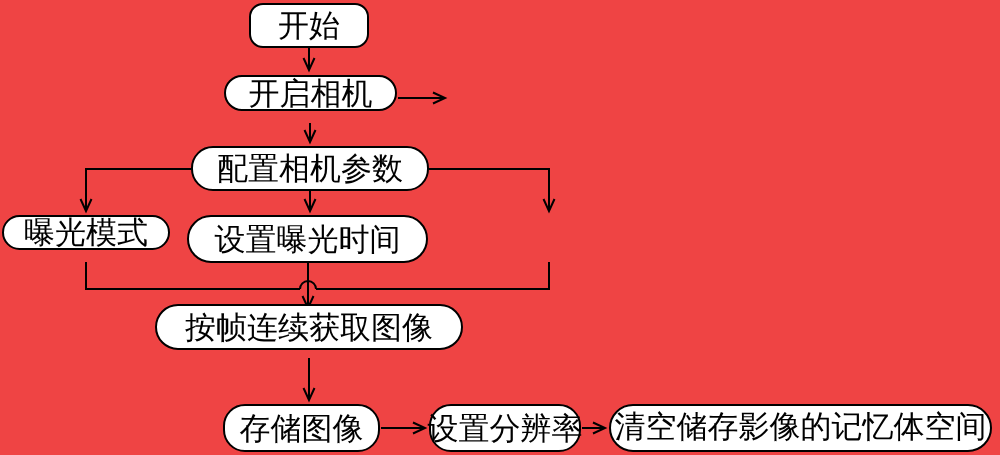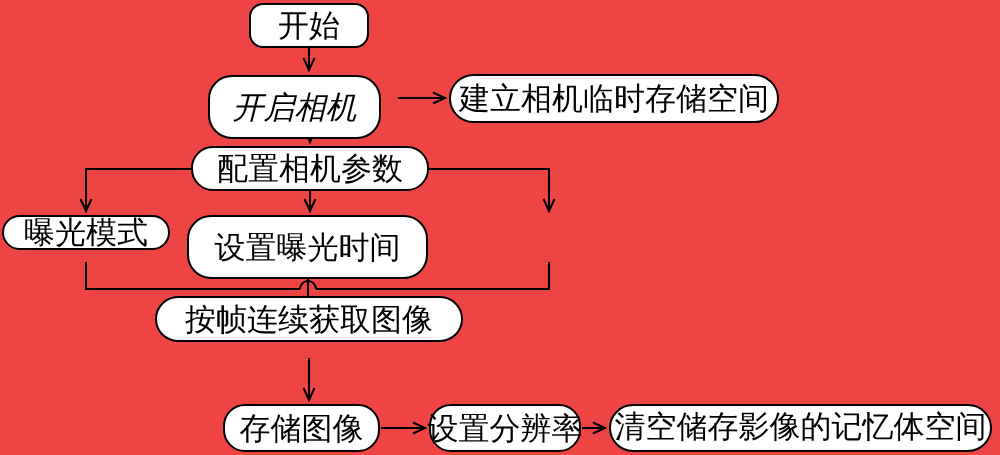--- a/index.html
+++ b/index.html
@@ -69,32 +69,31 @@
 
     <line class="edge" x1="309" y1="358" x2="309" y2="400" marker-end="url(#arrow)"></line>
 
     <line class="edge" x1="381" y1="428" x2="425" y2="428" marker-end="url(#arrow)"></line>
 
     <line class="edge" x1="582" y1="428" x2="605" y2="428" marker-end="url(#arrow)"></line>
   </svg>
 
   <div class="node" style="left:249px; top:3px; width:120px; height:45px; border-radius:14px;">开始</div>
 
-  <div class="node" style="left:208px; top:75px; width:173px; height:64px; border-radius:24px;font-style:italic;">开启相机</div>
+  <div class="node" style="left:224px; top:75px; width:173px; height:36px; border-radius:24px;">开启相机</div>
 
-  <div class="node" style="left:449px; top:74px; width:330px; height:49px; border-radius:25px;">建立相机临时存储空间</div>
 
   <div class="node" style="left:191px; top:146px; width:238px; height:45px; border-radius:22px;">配置相机参数</div>
 
   <div class="node" style="left:2px; top:215px; width:168px; height:35px; border-radius:21px;">曝光模式</div>
 
-  <div class="node" style="left:187px; top:215px; width:241px; height:64px; border-radius:24px;">设置曝光时间</div>
+  <div class="node" style="left:187px; top:215px; width:241px; height:48px; border-radius:24px;">设置曝光时间</div>
 
 
-  <div class="node" style="left:155px; top:296px; width:308px; height:46px; border-radius:23px;">按帧连续获取图像</div>
+  <div class="node" style="left:155px; top:304px; width:308px; height:46px; border-radius:23px;">按帧连续获取图像</div>
 
   <div class="node" style="left:223px; top:404px; width:157px; height:48px; border-radius:22px;">存储图像</div>
 
   <div class="node" style="left:429px; top:404px; width:152px; height:48px; border-radius:22px;">设置分辨率</div>
 
   <div class="node" style="left:609px; top:404px; width:383px; height:48px; border-radius:24px;font-family:Liberation Mono, monospace;">清空储存影像的记忆体空间</div>
 
 </div>
 
 </body></html>

